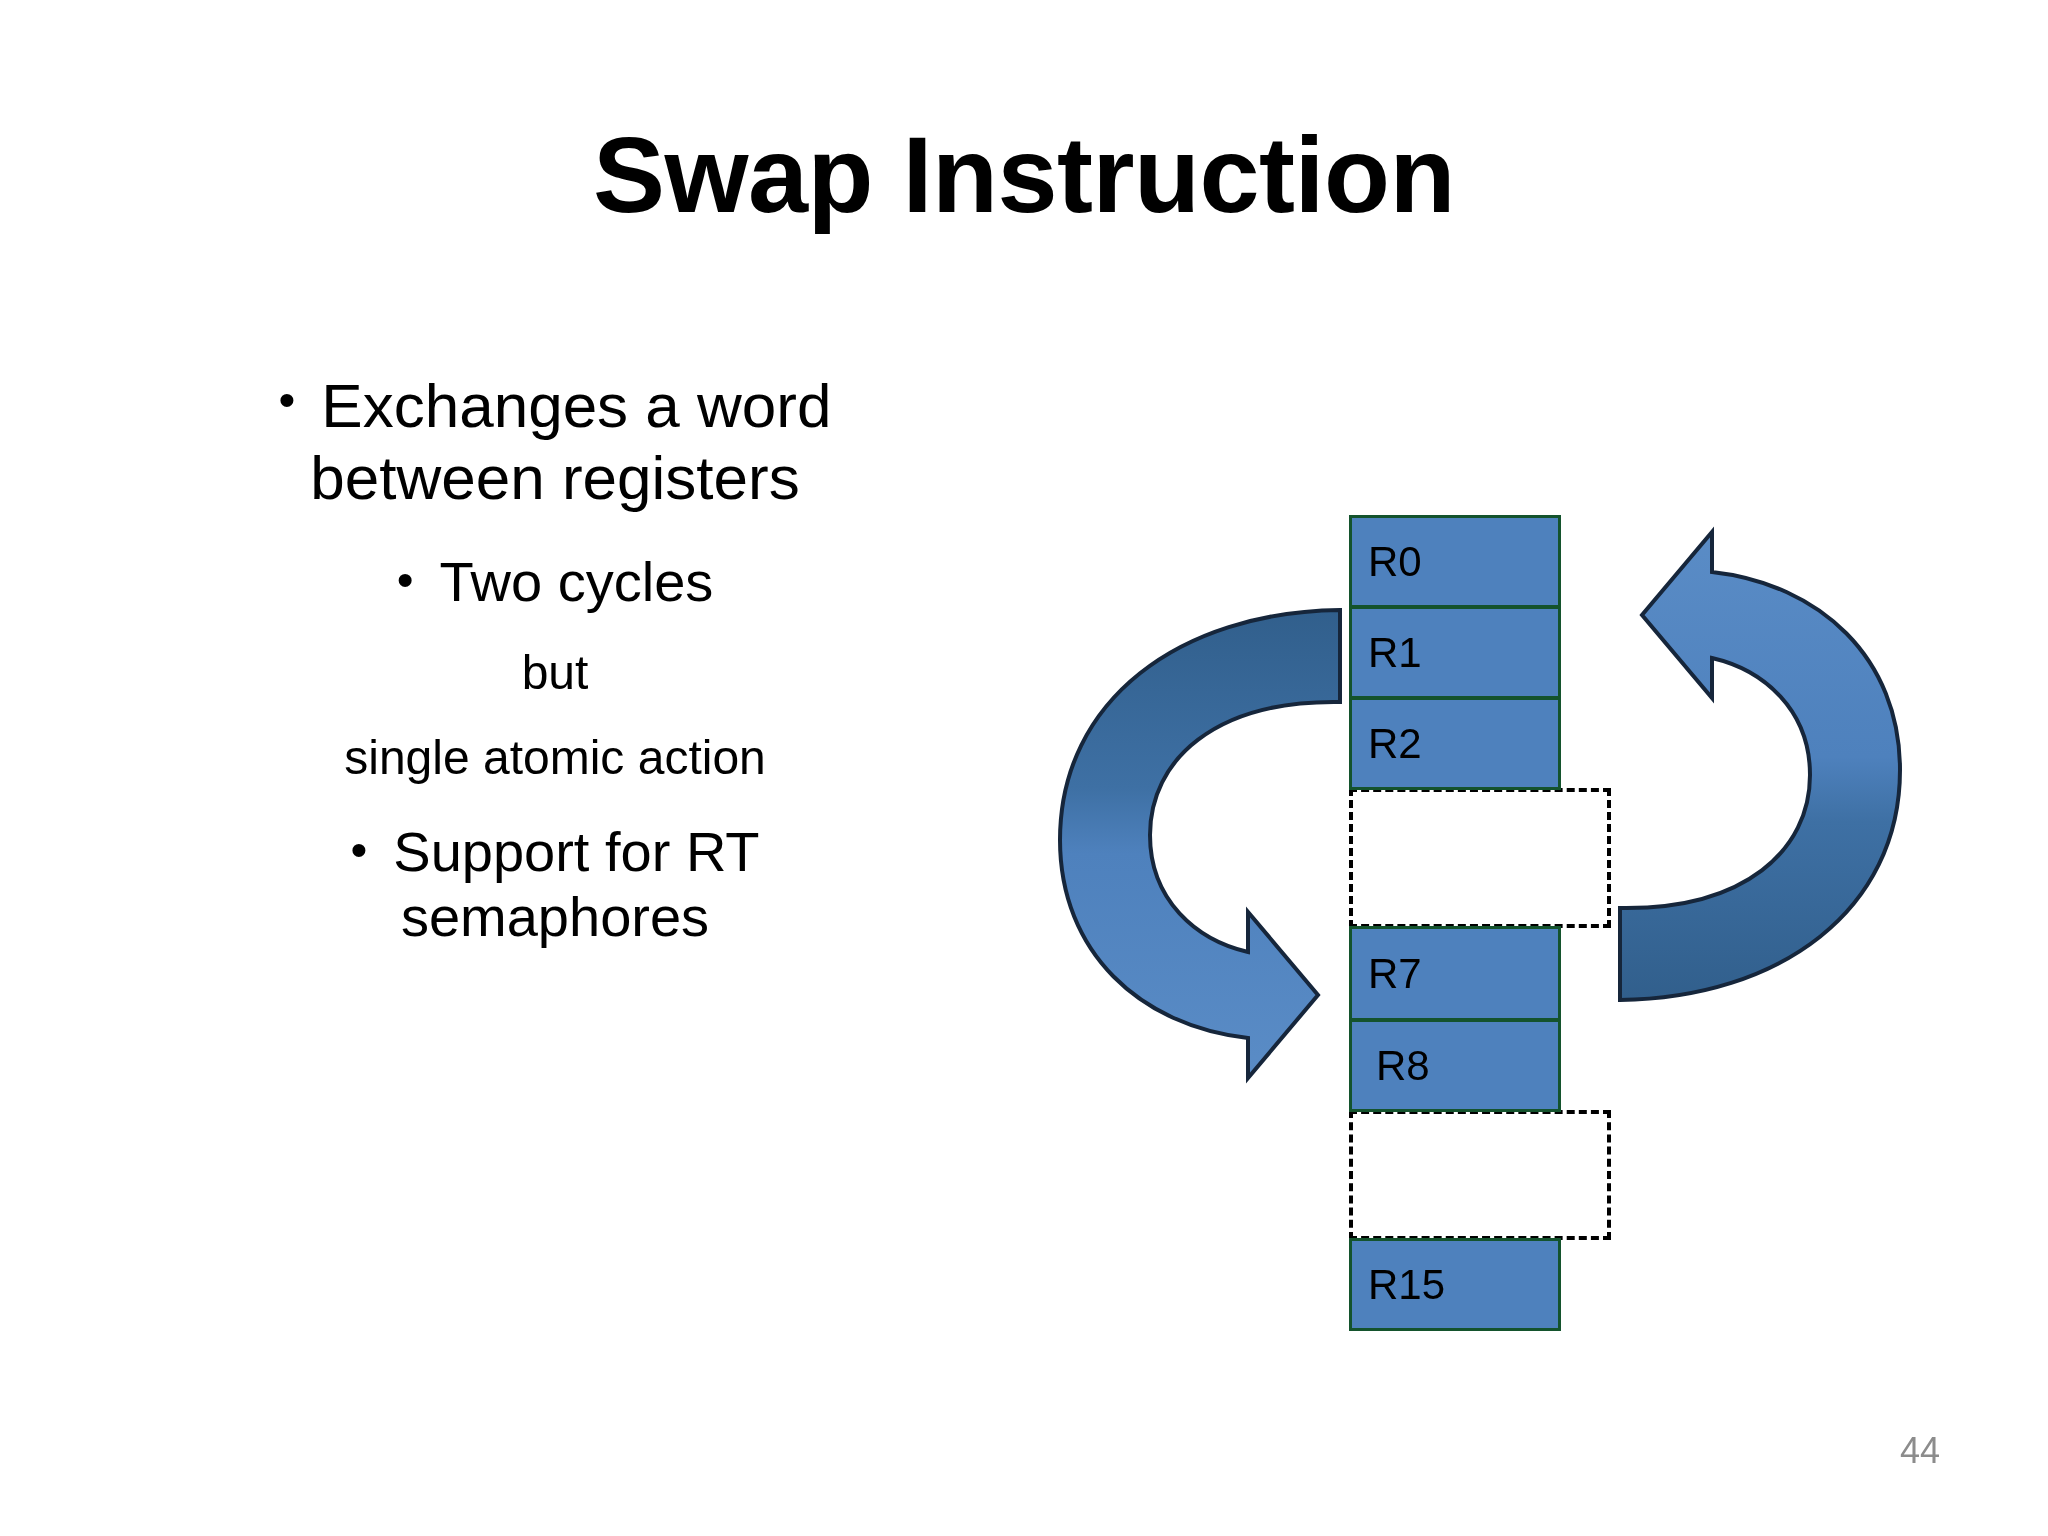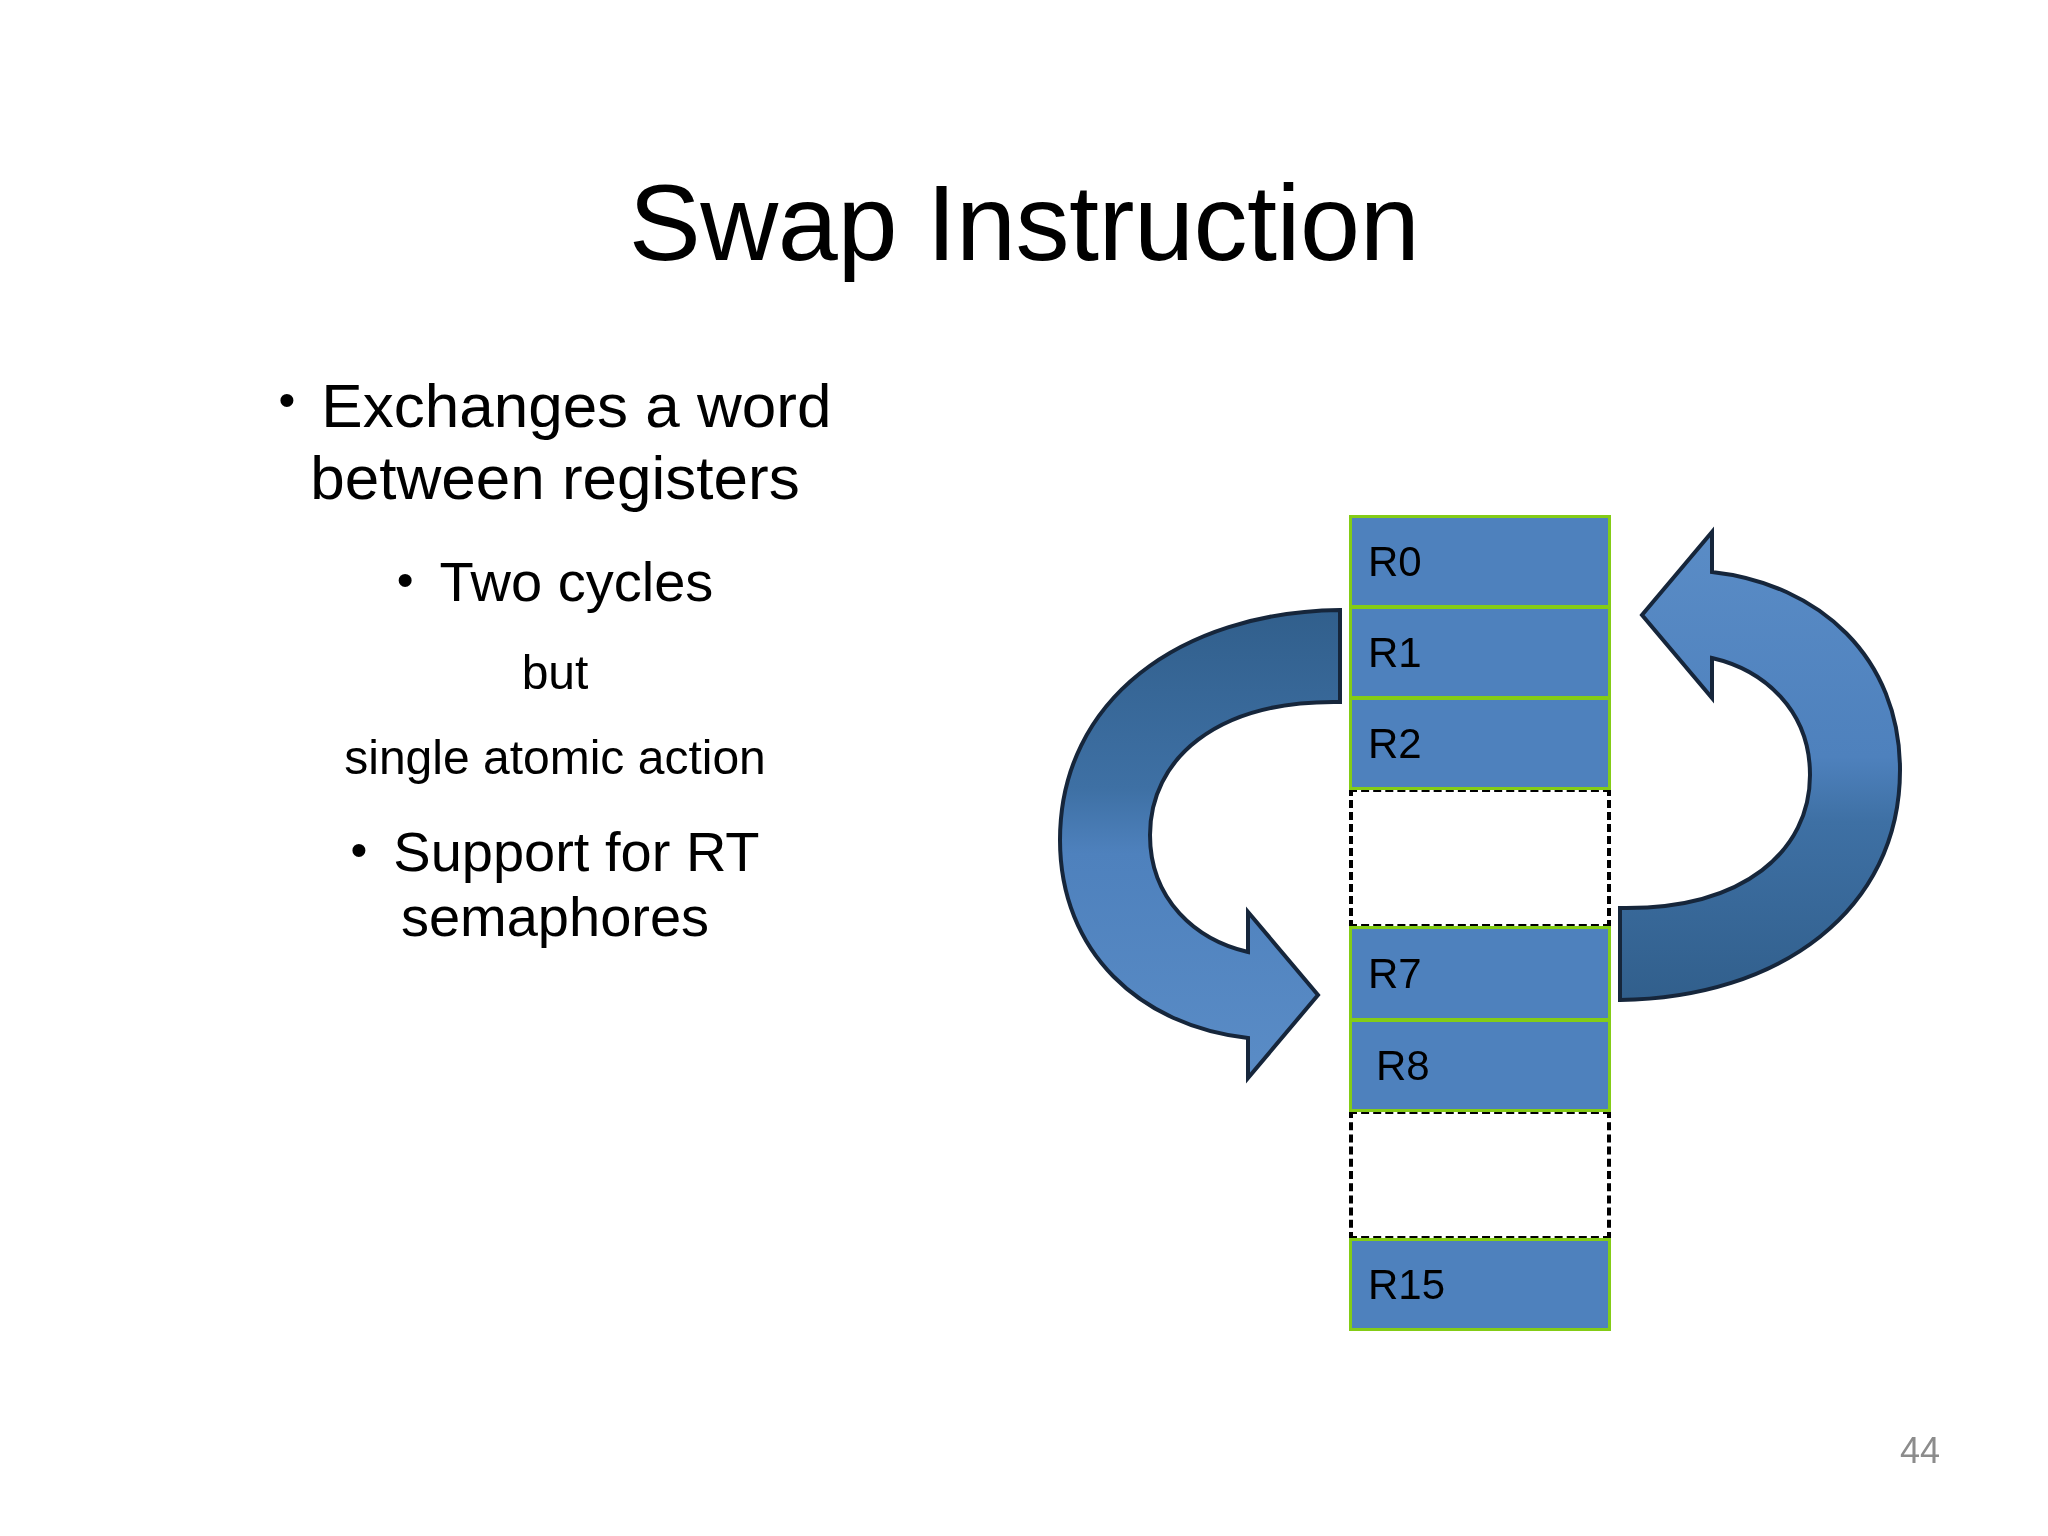--- a/index.html
+++ b/index.html
@@ -26,25 +26,24 @@
 
   
   #title {
     position: absolute;
     left: 0;
     top: 118px;
     width: 2048px;
     text-align: center;
     font-size: 108px;
     line-height: 1.05;
-    font-weight: 400;
+    font-weight: 700;
     letter-spacing: -0.5px;
     color: #000000;
     white-space: nowrap;
-    margin-top: 48px;
   }
 
   
   #body-text {
     position: absolute;
     left: 150px;
     top: 370px;
     width: 810px;
   }
 
@@ -88,24 +87,24 @@
     position: absolute;
     left: 1349px;
     top: 515px;
     width: 262px;
     height: 800px;
   }
 
   .reg {
     position: absolute;
     left: 0;
-    width: 262px;
+    width: 212px;
     box-sizing: border-box;
     background: #4E81BD;
-    border: 3px solid #84cc16;
+    border: 3px solid #14532d;
     display: flex;
     align-items: center;
   }
   .reg .lbl {
     font-size: 42px;
     line-height: 1;
     color: #000000;
     padding-left: 16px;
     white-space: nowrap;
   }

